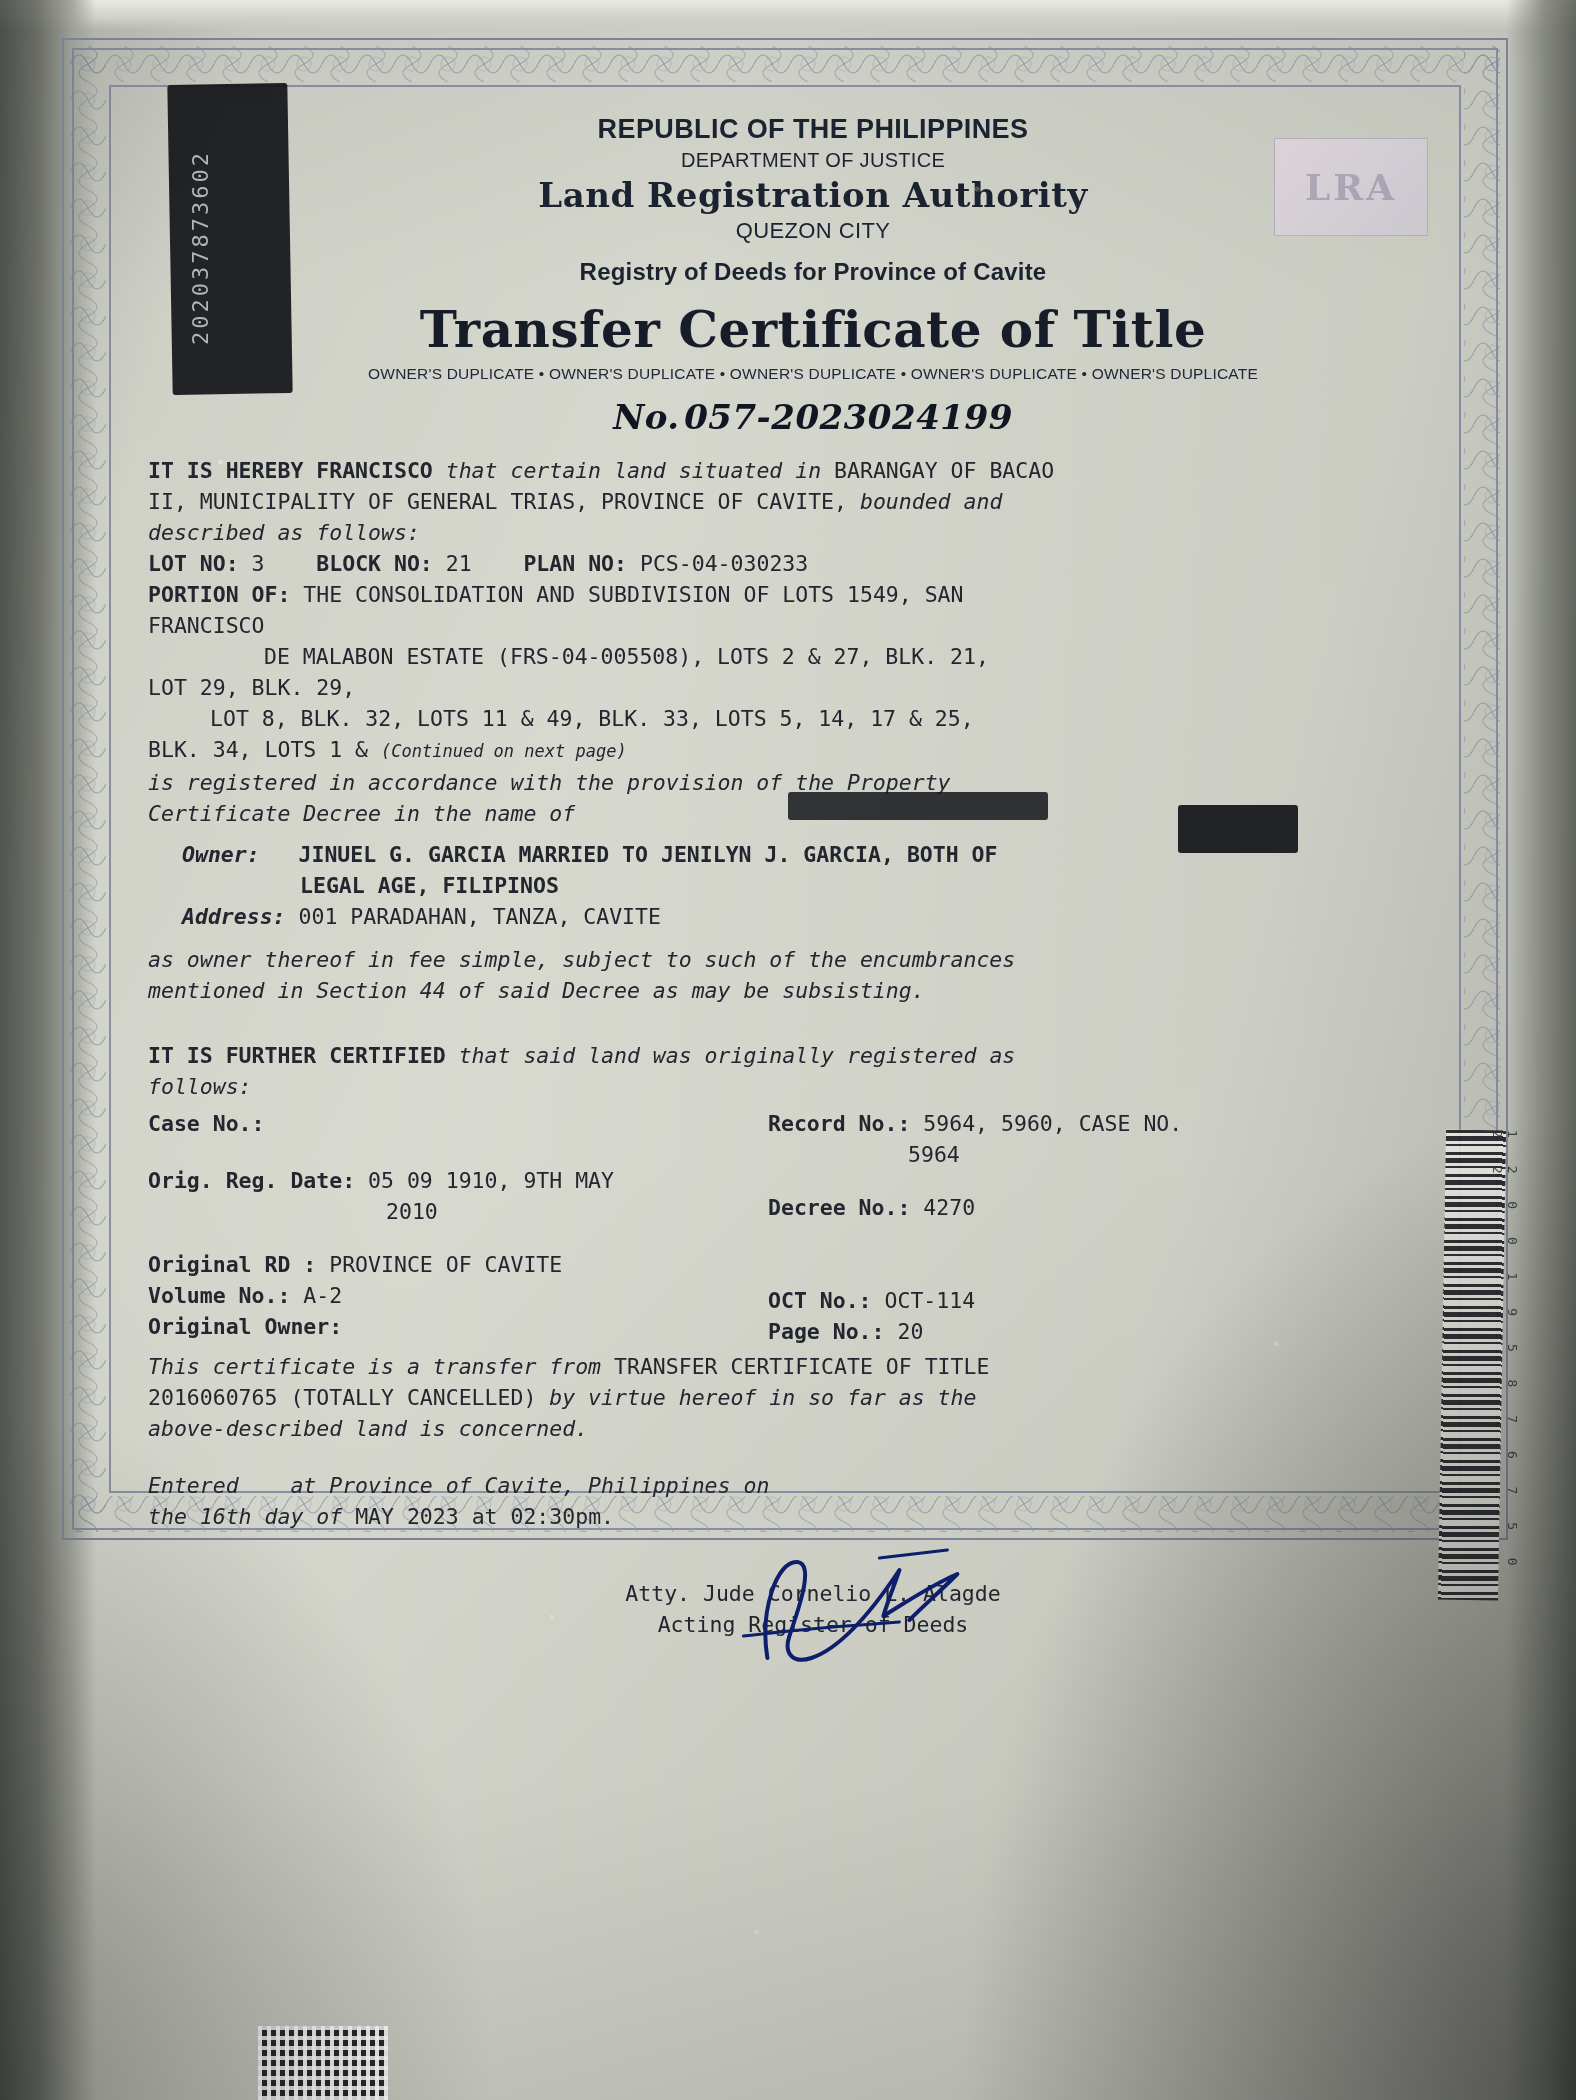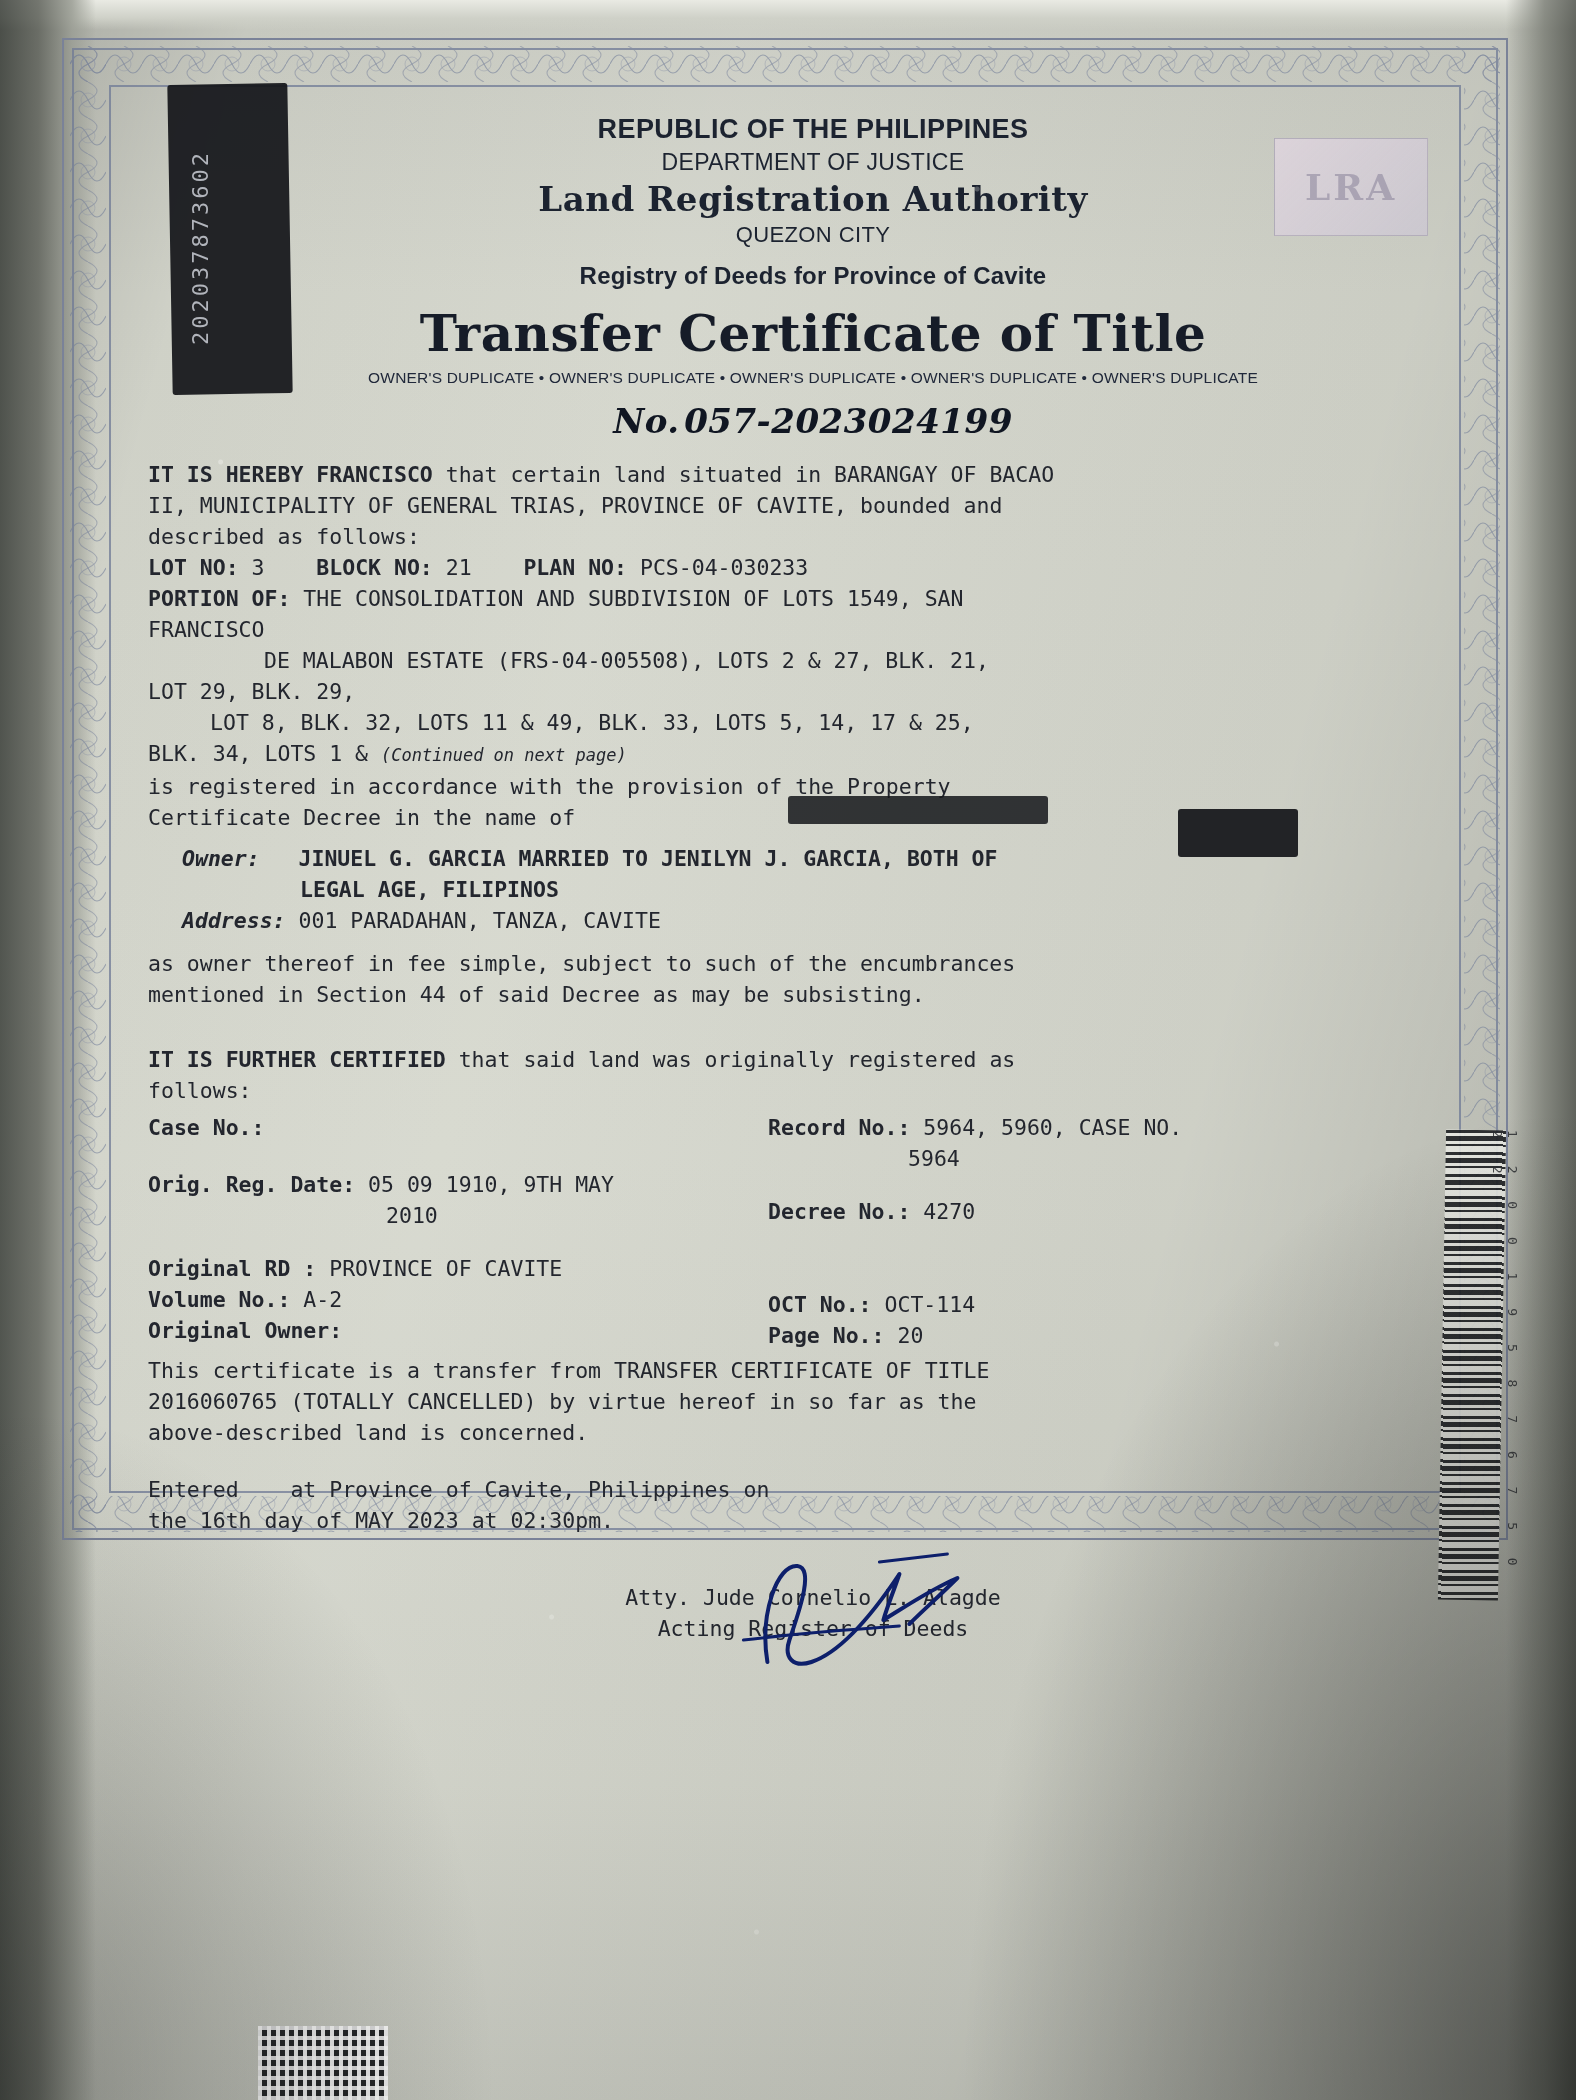--- a/index.html
+++ b/index.html
@@ -56,21 +56,21 @@
 
   
   .content {
     position: absolute;
     left: 96px; top: 84px;
     width: 1330px;
   }
 
   .hdr { text-align: center; color: #1c2330; }
   .hdr .l1 { font-size: 27px; font-weight: bold; letter-spacing: .4px; }
-  .hdr .l2 { font-size: 23px; margin-top: 4px; letter-spacing: .3px; }
+  .hdr .l2 { font-size: 20px; margin-top: 4px; letter-spacing: .3px; }
   .hdr .l3 {
     font-family: "DejaVu Serif", serif;
     font-size: 34px; font-weight: bold; margin-top: 3px; letter-spacing: .5px;
   }
   .hdr .l4 { font-size: 22px; margin-top: 3px; letter-spacing: .4px; text-align: center; }
   .hdr .l5 { font-size: 24px; font-weight: bold; margin-top: 14px; letter-spacing: .2px; }
   .title {
     font-family: "DejaVu Serif", serif;
     font-weight: bold;
     font-size: 50px;
@@ -101,21 +101,21 @@
   }
 
   
   .body {
     margin-top: 18px;
     font-family: "DejaVu Sans Mono", monospace;
     font-size: 21.5px;
     line-height: 31px;
     color: #23262e;
   }
-  .ital { }
+  .ital { font-style: italic; }
   .bold { font-weight: bold; }
   .row { display: block; }
   .indent1 { padding-left: 116px; }
   .indent2 { padding-left: 62px; }
   .indent3 { padding-left: 34px; }
   .small-note { font-size: 17px; font-style: italic; }
 
   .lbl { font-weight: bold; font-style: italic; margin-top: 25px; }
   .lbl-b { font-weight: bold; }
 

